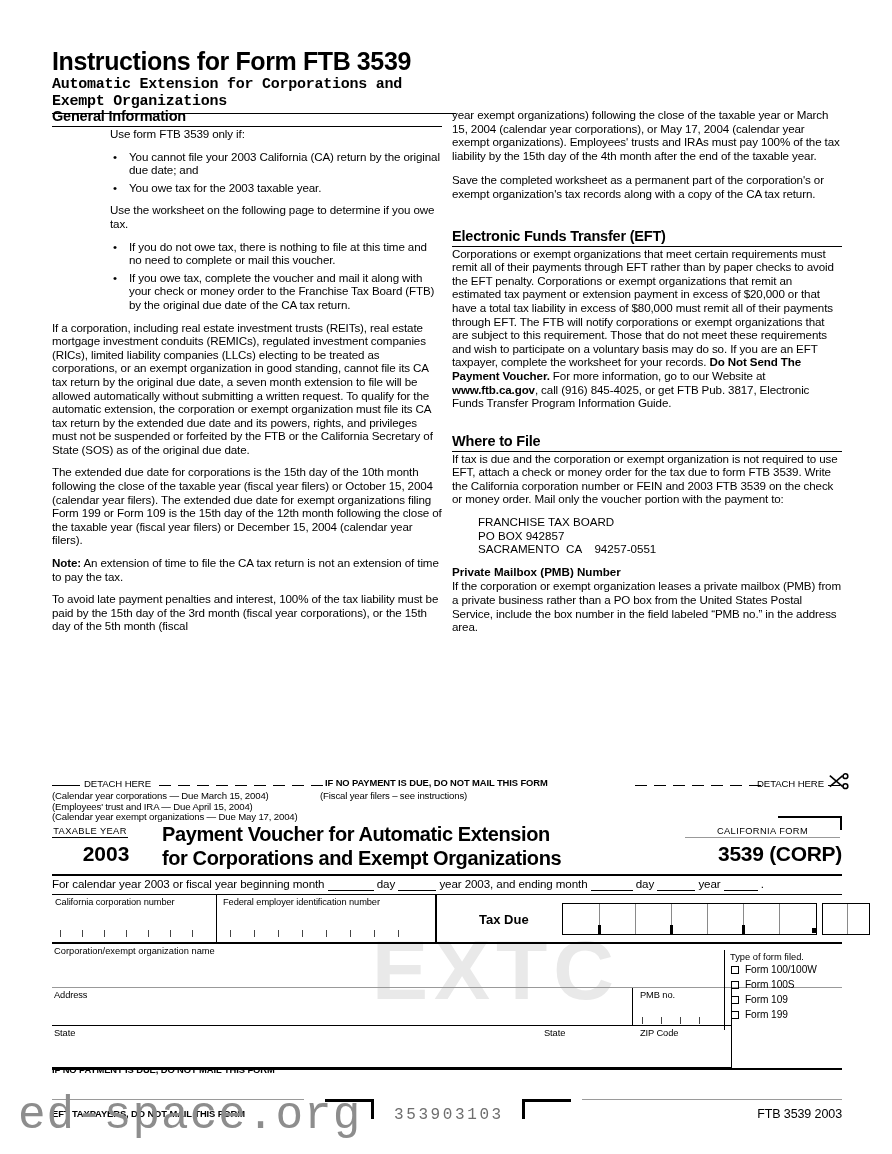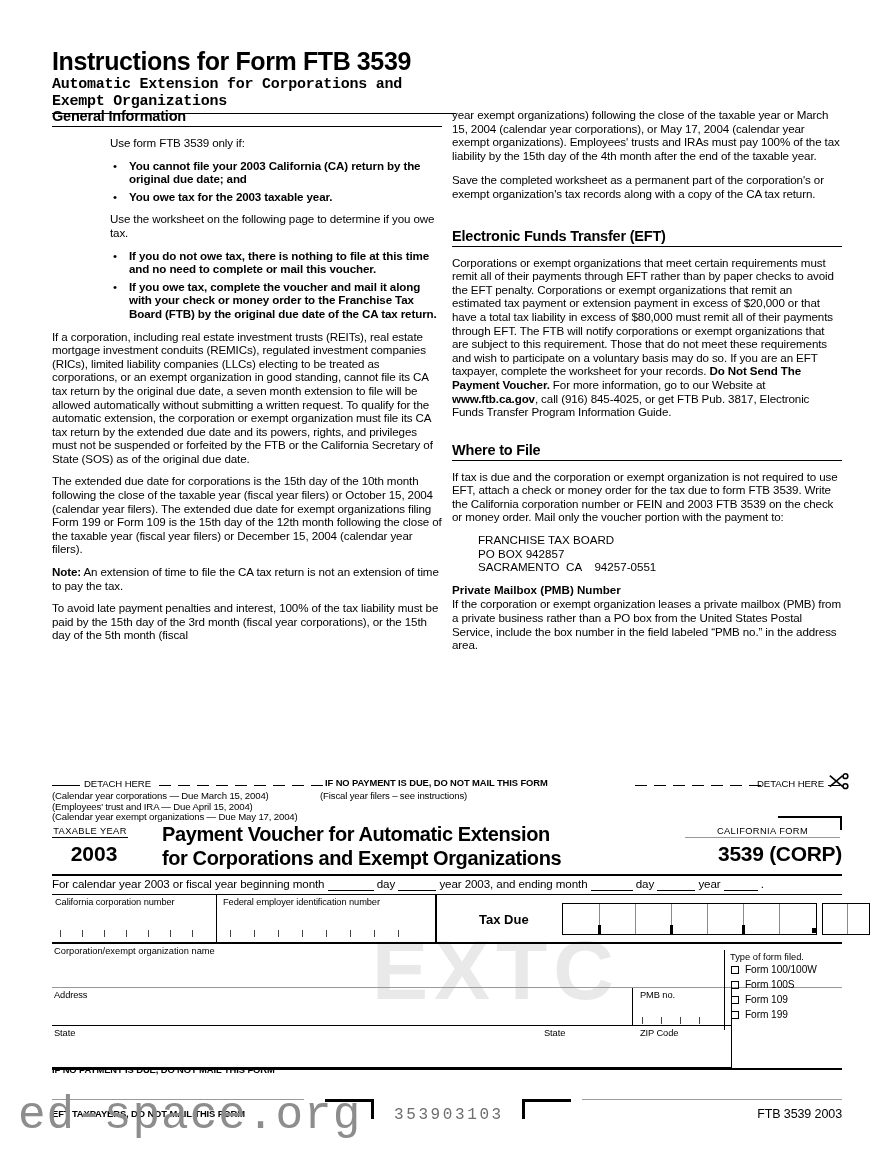--- a/index.html
+++ b/index.html
@@ -21,35 +21,35 @@
     padding-bottom:3px;border-bottom:1.6px solid #000;width:404px;font-family:Liberation Mono, monospace;
   }
 
   
   .col{position:absolute;top:108px;width:390px;}
   .col-left{left:52px;}
   .col-right{left:452px;}
 
   .sec-head{
     font-size:14.5px;font-weight:bold;letter-spacing:-0.2px;
-    padding-bottom:2px;border-bottom:1.6px solid #000;margin-bottom:9px;
+    padding-bottom:2px;border-bottom:1.6px solid #000;
   }
 
   .indent{margin-left:58px;}
   p.body{
     font-size:11.6px;line-height:13.6px;margin:0 0 9px 0;text-align:left;
     letter-spacing:-0.12px;
   }
   p.body:last-child{margin-bottom:0;}
   .bul{
     display:flex;margin:0 0 4px 0;font-size:11.6px;line-height:13.6px;
     letter-spacing:-0.12px;
   }
   .bul .dot{width:16px;flex:none;text-align:left;padding-left:3px;}
-  .bul .txt{flex:1;font-weight:bold;}
+  .bul .txt{flex:1;}
   .bul-group{margin-bottom:9px;}
   b{font-weight:bold;}
   .addr{font-size:11.6px;line-height:13.6px;margin:0 0 9px 26px;white-space:pre;}
   .subhead{font-size:11.6px;font-weight:bold;line-height:13.6px;margin:0 0 1px 0;}
 
   
   .detach{position:absolute;left:52px;top:778px;width:790px;height:14px;font-size:9.6px;}
   .detach .solid{position:absolute;top:7px;height:1.3px;background:#000;}
   .detach .lbl{position:absolute;top:0;font-size:9.6px;letter-spacing:-0.1px;white-space:nowrap;}
   .dashrow{position:absolute;top:7px;height:1.3px;display:flex;gap:7px;}
@@ -58,21 +58,21 @@
   .scissors{position:absolute;top:-6px;right:-8px;width:22px;height:22px;}
 
   .duelines{position:absolute;left:52px;top:791px;font-size:9.6px;line-height:10.6px;letter-spacing:-0.15px;}
   .duelines .fy{position:absolute;left:268px;top:0;white-space:nowrap;}
 
   
   .voucher{position:absolute;left:52px;top:824px;width:790px;}
   .v-head{position:relative;height:50px;}
   .ty-label{position:absolute;left:0;top:2px;font-size:9.3px;letter-spacing:0.4px;
             border-bottom:1px solid #000;padding-bottom:1px;width:76px;text-align:center;}
-  .ty-year{position:absolute;left:4px;top:18px;width:76px;text-align:center;font-size:21px;font-weight:bold;}
+  .ty-year{position:absolute;left:16px;top:18px;width:76px;text-align:center;font-size:21px;font-weight:bold;}
   .v-title{position:absolute;left:110px;top:-2px;font-size:20px;font-weight:bold;
            line-height:24px;letter-spacing:-0.4px;}
   .caform{position:absolute;right:2px;top:2px;width:155px;text-align:center;font-size:9.3px;
           letter-spacing:0.4px;border-bottom:1px solid #999;padding-bottom:1px;}
   .formno{position:absolute;right:0px;top:18px;width:157px;text-align:right;font-size:21px;font-weight:bold;letter-spacing:-0.3px;}
   .corner{position:absolute;right:0;top:-8px;width:62px;height:12px;border-top:2.4px solid #000;border-right:2.4px solid #000;}
 
   .v-rule{height:2.2px;background:#000;}
   .v-rule-thin{height:1px;background:#000;}
 

